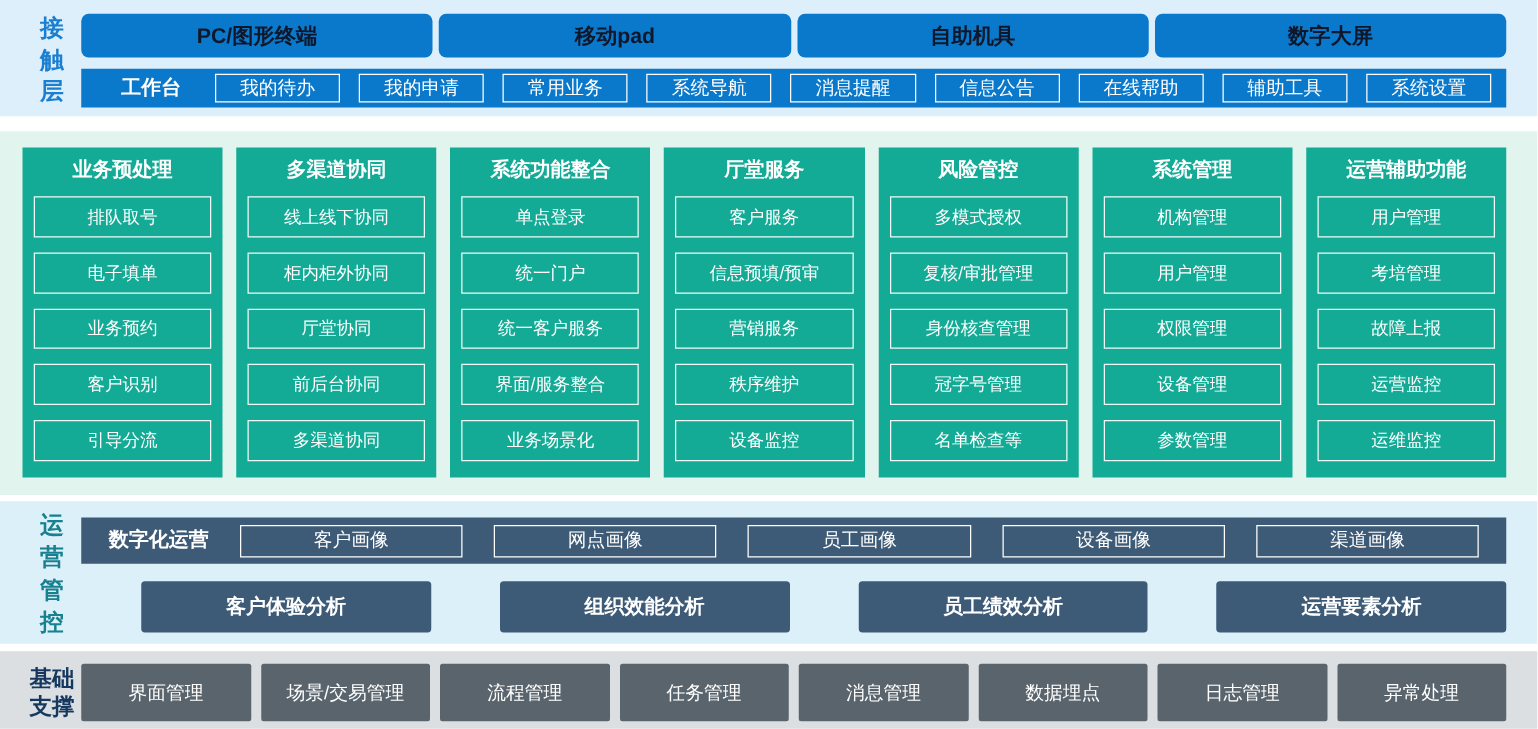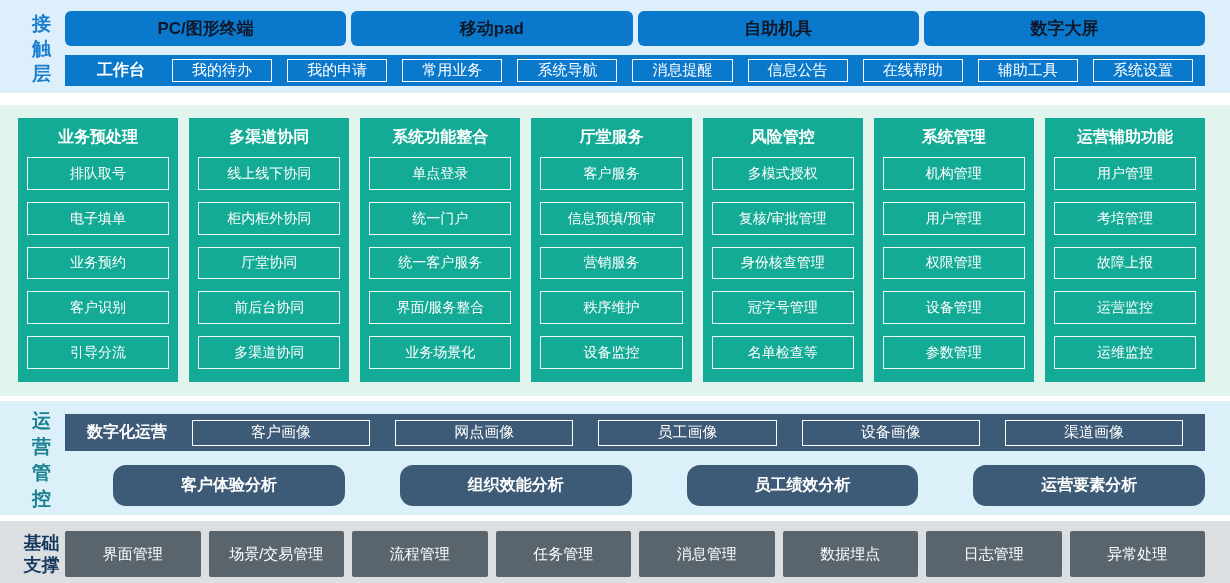--- a/index.html
+++ b/index.html
@@ -85,21 +85,21 @@
     display: flex; align-items: center; gap: 25px; padding: 0 22px;
   }
   .ops-label { color: #fff; font-weight: bold; font-size: 16px; white-space: nowrap; }
   .ops-item {
     flex: 1; height: 26px; border: 1px solid #ffffff;
     color: #fff; font-size: 15px;
     display: flex; align-items: center; justify-content: center; white-space: nowrap;
   }
   .analysis { display: flex; gap: 7px; }
   .ana-item {
-    flex: 1; height: 41px; background: #3d5a76; border-radius: 13px;
+    flex: 1; height: 41px; background: #3d5a76; border-radius: 3px;
     color: #fff; font-weight: bold; font-size: 16px;
     display: flex; align-items: center; justify-content: center; margin-left: 48px;
   }
 
   
   .sec4 {
     height: 66px; background: #dbdfe2; margin-top: 6px;
     padding: 10px 25px 10px 18px;
   }
   .sec4 .side-label span { width: 42px; font-size: 18px; line-height: 22px; color: #16385f; }

